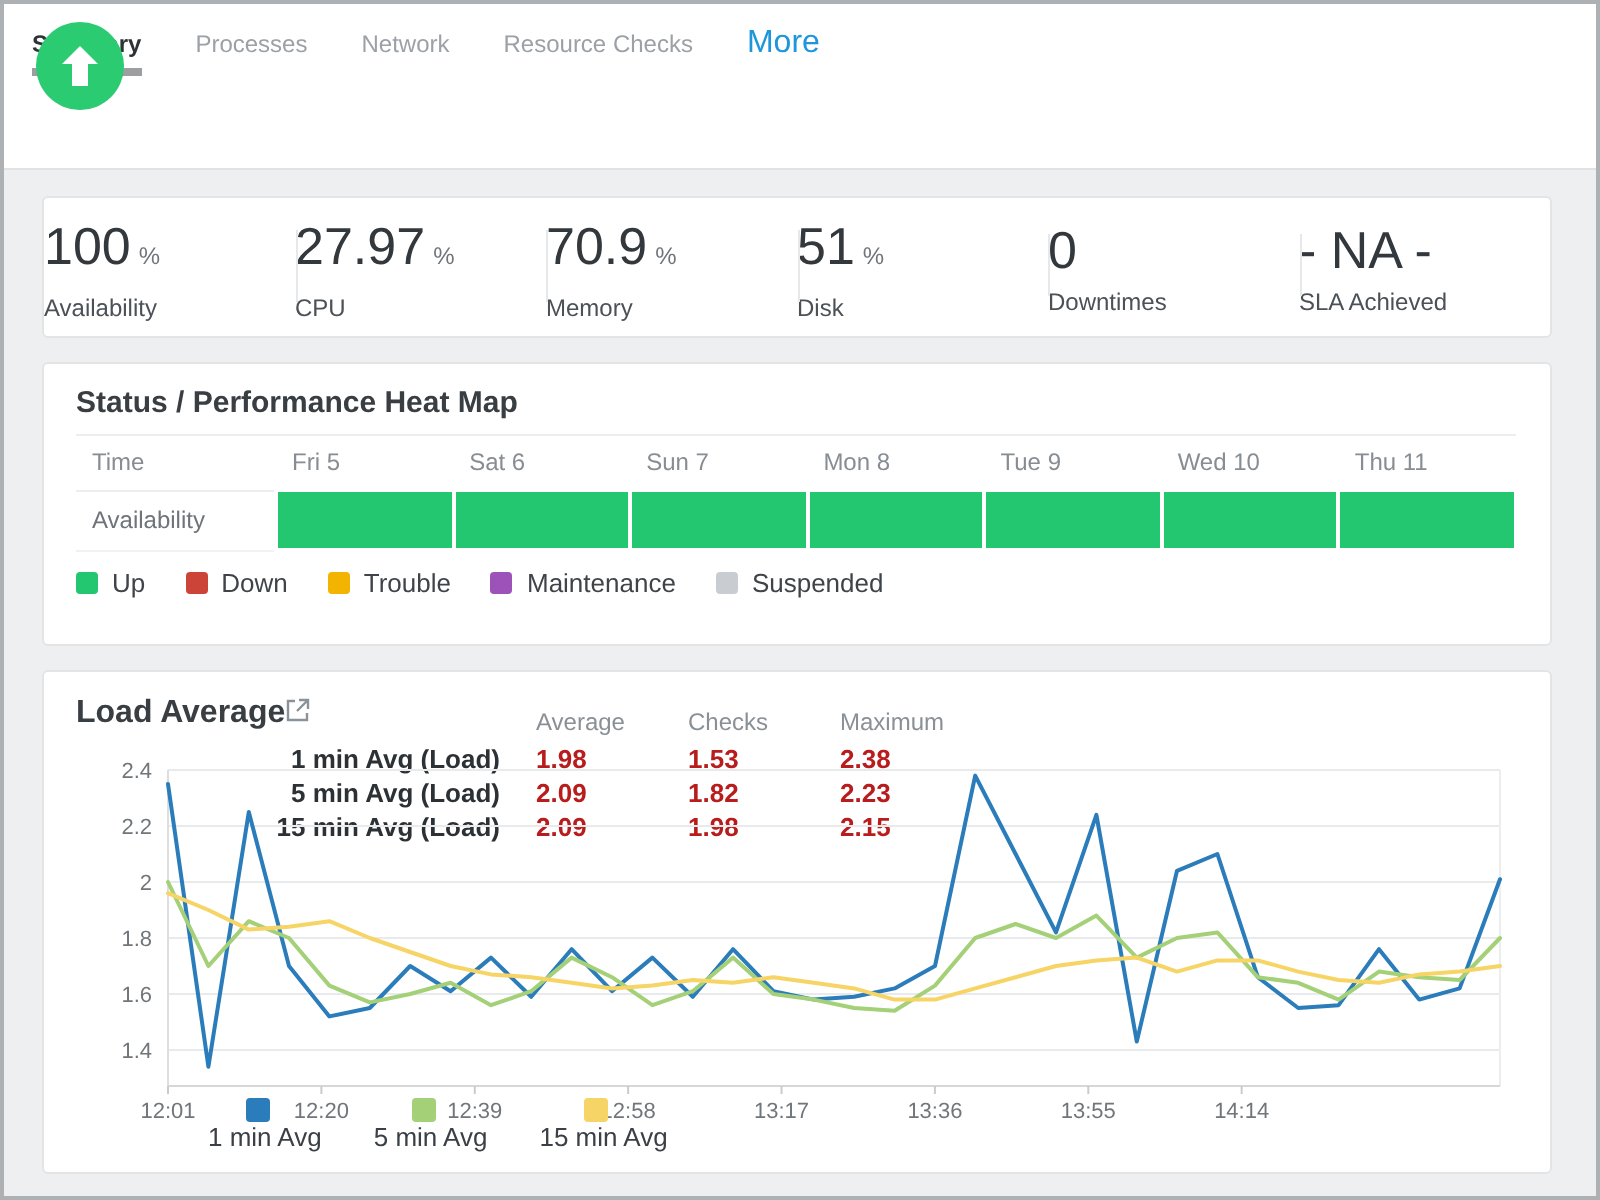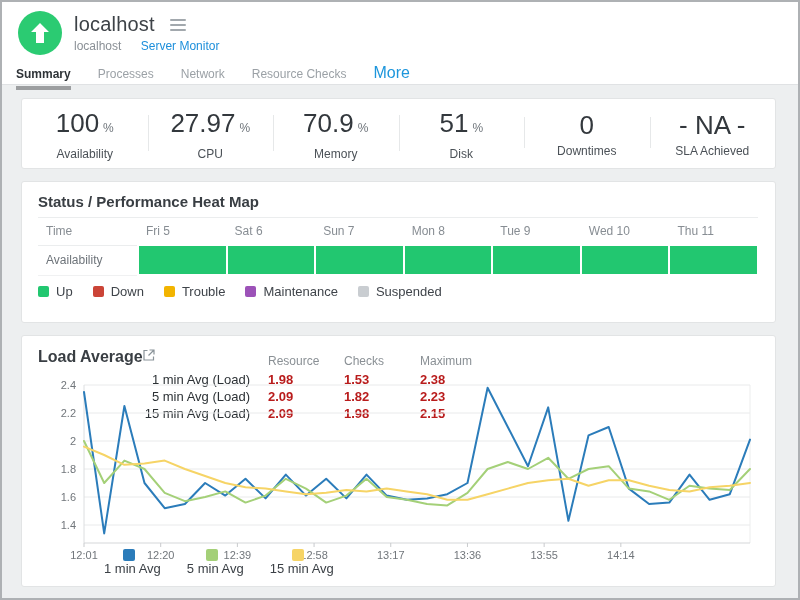--- a/index.html
+++ b/index.html
@@ -23,21 +23,21 @@
   .crumb-type{color:#1d8fdb;margin-left:16px;text-decoration:none;cursor:pointer;}
   .tabs{display:flex;align-items:baseline;gap:27px;padding-left:14px;margin-top:11px;}
   .tab{font-size:12px;color:#9ba1a6;cursor:pointer;padding-bottom:6px;}
   .tab.active{color:#2e3337;font-weight:700;border-bottom:4px solid #9c9ea0;padding-bottom:5px;}
   .tab.accent{font-size:16px;color:#1d96dc;}
   
   .main{background:#edeff0;flex:1 1 auto;padding:13px 22px 0 19px;box-sizing:border-box;border-top:1px solid #e0e2e4;}
   .card{background:#fff;border:1px solid #e2e4e5;border-radius:3px;box-sizing:border-box;}
   
   .stats{height:71px;display:flex;align-items:center;}
-  .stat{flex:1;text-align:center;position:relative;padding-top:2px;}
+  .stat{flex:1;position:relative;padding-top:2px;}
   .stat + .stat::before{content:'';position:absolute;left:0;top:8px;bottom:10px;width:1px;background:#e6e8e9;}
   .stat-value{font-size:26px;color:#33383d;line-height:28px;}
   .stat-unit{font-size:12px;color:#6f757b;margin-left:4px;}
   .stat-label{font-size:12px;color:#4b5157;margin-top:5px;}
   
   .heat{margin-top:12px;height:142px;padding:11px 16px 8px;}
   .sec-title{font-size:15px;font-weight:700;color:#393e43;}
   .heat table{width:100%;border-collapse:collapse;margin-top:7px;table-layout:fixed;}
   .heat th{font-size:12px;font-weight:400;color:#878d93;text-align:left;padding:6px 8px;
     border-top:1px solid #ebedee;border-bottom:1px solid #ebedee;}
@@ -48,53 +48,39 @@
   .legend .item{display:flex;align-items:center;margin-right:20px;font-size:13px;color:#3f444a;}
   .legend .sq{width:11px;height:11px;border-radius:2px;margin-right:7px;display:inline-block;}
   
   .load{margin-top:12px;height:252px;position:relative;padding:12px 16px;}
   .load-title-row{display:flex;align-items:center;gap:0;}
   .load .sec-title{font-size:16px;}
   .ext-link{cursor:pointer;display:inline-flex;margin-top:-4px;}
   .ovl{position:absolute;left:104px;top:18px;border-collapse:collapse;}
   .ovl th{font-size:12px;font-weight:400;color:#8a9095;text-align:left;padding:0 0 3px 18px;}
   .ovl td{font-size:13px;padding:1px 0 1px 18px;}
-  .ovl td.lbl{font-weight:400;color:#2c3135;text-align:right;width:124px;padding-left:0;}
+  .ovl td.lbl{font-weight:700;color:#2c3135;text-align:right;width:124px;padding-left:0;}
   .ovl td.val{font-weight:700;color:#b91c1c;width:58px;margin-left:14px;}
   .chart-wrap{position:absolute;left:14px;top:38px;width:740px;height:190px;}
   .chart-legend{position:absolute;left:82px;bottom:10px;display:flex;align-items:center;}
   .chart-legend .item{display:flex;align-items:center;margin-right:26px;font-size:13px;color:#3b4046;cursor:pointer;flex-direction:column;}
   .chart-legend .sq{width:12px;height:12px;border-radius:2px;margin-right:7px;display:inline-block;}
   svg text{font-family:"Liberation Sans","DejaVu Sans",sans-serif;}
 </style>
 </head>
 <body>
 
 <div class="frame">
 
   <header class="hdr">
     <div class="avatar">
       <svg width="44" height="44" viewBox="0 0 44 44">
         <circle cx="22" cy="22" r="22" fill="#2bcb72"></circle>
         <path d="M22 12 L31 21 H26 V32 H18 V21 H13 Z" fill="#ffffff"></path>
       </svg>
-    </div>
-    <div class="hdr-text">
-      <div class="title-row">
-        <span class="mon-title">localhost</span>
-        <span class="burger">
-            <i></i>
-            <i></i>
-            <i></i>
-          </span>
-      </div>
-      <div class="crumb-row">
-        <span class="crumb-name">localhost</span>
-        <a class="crumb-type">Server Monitor</a>
-      </div>
     </div>
     <nav class="tabs">
         <div class="tab active">Summary</div>
         <div class="tab">Processes</div>
         <div class="tab">Network</div>
         <div class="tab">Resource Checks</div>
         <div class="tab accent">More</div>
       </nav>
   </header>
 
@@ -186,21 +172,21 @@
           <svg width="12" height="12" viewBox="0 0 12 12">
             <path d="M4.5 1.5 H1 V11 H10.5 V7.5" fill="none" stroke="#8a9399" stroke-width="1.2"></path>
             <path d="M6.5 1 H11 V5.5 M11 1 L5.5 6.5" fill="none" stroke="#8a9399" stroke-width="1.2"></path>
           </svg>
         </span>
       </div>
       <table class="ovl">
           <thead>
             <tr>
               <th></th>
-              <th>Resource</th>
+              <th>Average</th>
               <th>Checks</th>
               <th>Maximum</th>
             </tr>
           </thead>
           <tbody>
             <tr>
               <td class="lbl">1 min Avg (Load)</td>
               <td class="val">1.98</td>
               <td class="val">1.53</td>
               <td class="val">2.38</td>

